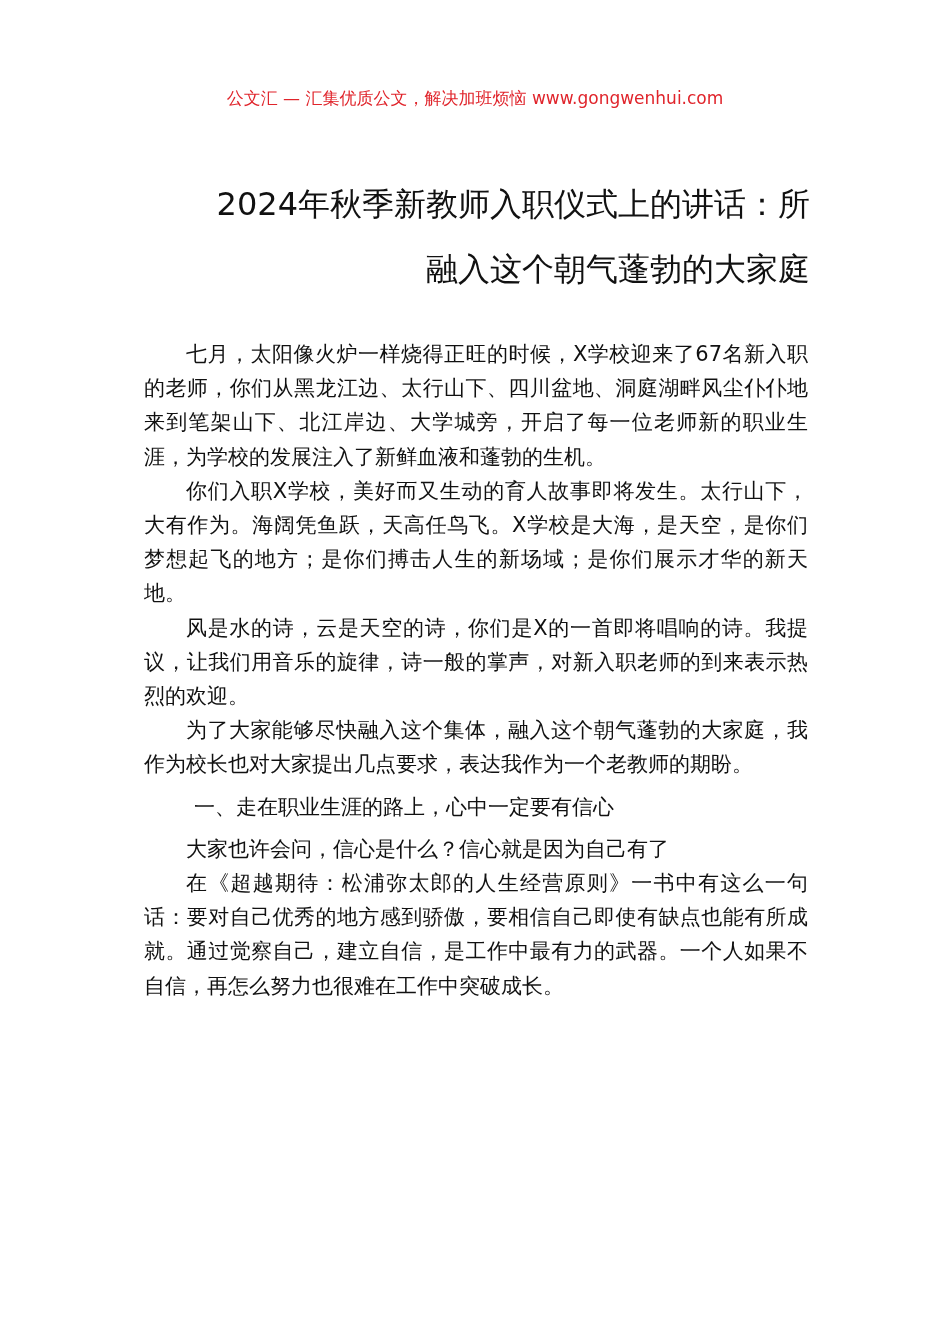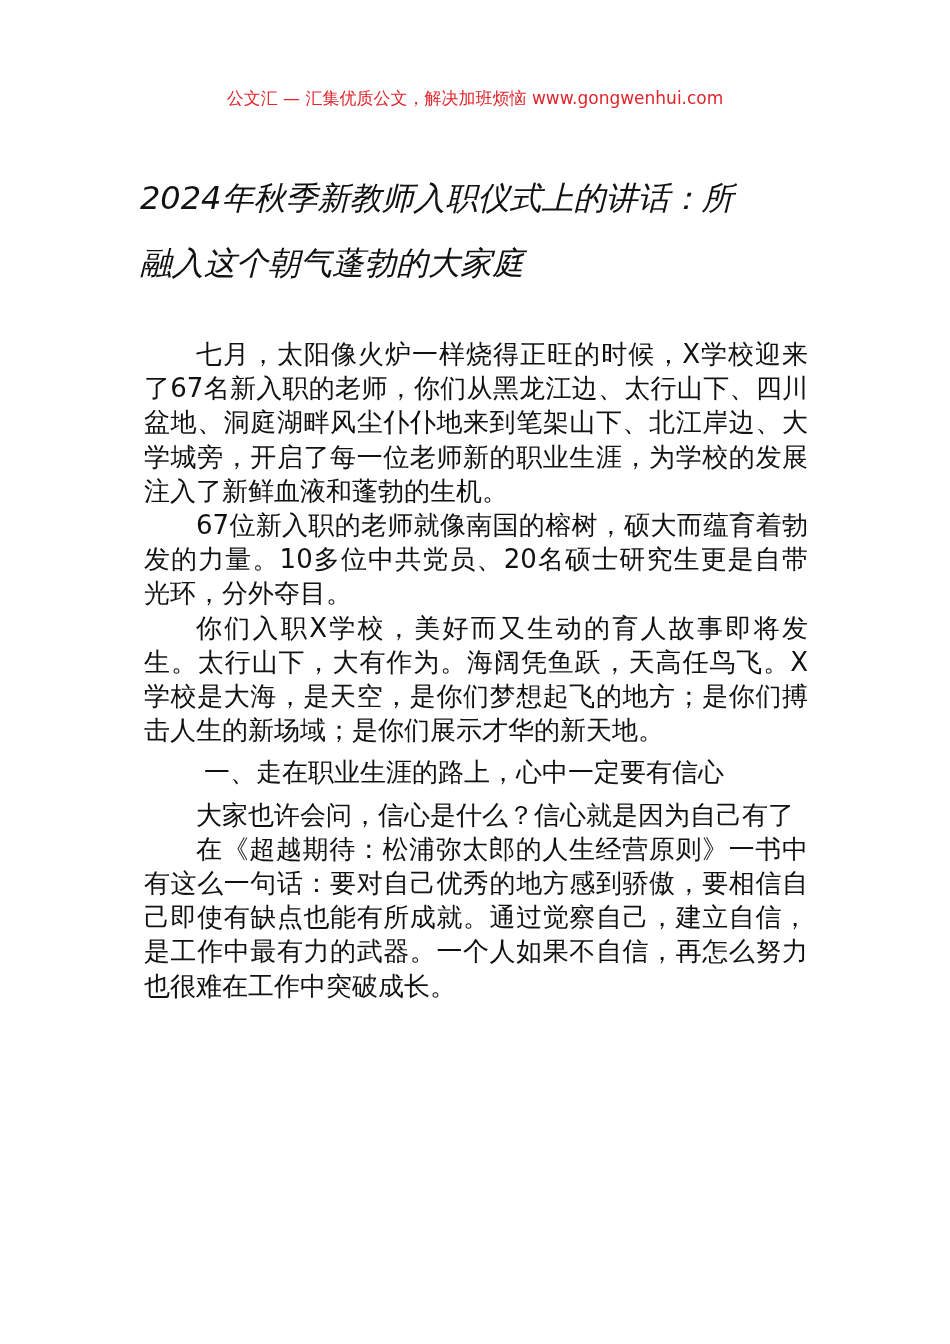--- a/index.html
+++ b/index.html
@@ -27,40 +27,39 @@
       width: 950px;
       text-align: center;
       color: #e0242b;
       font-family: "DejaVu Sans", sans-serif;
       font-size: 17px;
       line-height: 24px;
       letter-spacing: 0px;
     }
     .doc-title {
       position: absolute;
-      top: 166px;
+      top: 172px;
       left: 140px;
       width: 670px;
-      text-align: left;
+      text-align: right;
       font-family: "DejaVu Sans", sans-serif;
       font-size: 32px;
       line-height: 65px;
       color: #111111;
       margin: 0;
       font-weight: normal;
-      font-style: italic;
     }
     .doc-title .line { display: block; white-space: nowrap; }
     .body {
       position: absolute;
       top: 337px;
       left: 144px;
       width: 664px;
       font-family: "DejaVu Sans", sans-serif;
-      font-size: 26px;
+      font-size: 21px;
       line-height: 34.2px;
       color: #111111;
     }
     .para {
       margin: 0;
       text-indent: 2em;
       text-align: justify;
       text-align-last: left;
       word-break: break-all;
     }
@@ -76,20 +75,21 @@
 
   <div class="header-banner">公文汇 — 汇集优质公文，解决加班烦恼 www.gongwenhui.com</div>
 
   <h1 class="doc-title">
     <span class="line">2024年秋季新教师入职仪式上的讲话：所</span>
     <span class="line">融入这个朝气蓬勃的大家庭</span>
   </h1>
 
   <div class="body">
     <p class="para">七月，太阳像火炉一样烧得正旺的时候，X学校迎来了67名新入职的老师，你们从黑龙江边、太行山下、四川盆地、洞庭湖畔风尘仆仆地来到笔架山下、北江岸边、大学城旁，开启了每一位老师新的职业生涯，为学校的发展注入了新鲜血液和蓬勃的生机。</p>
-    <p class="para">67位新入职的老师就像南国的榕树，硕大而蕴育着勃发的力量。10多位中共党员、20名硕士研究生更是自带光环，分外夺目。</p>
     <p class="para">你们入职X学校，美好而又生动的育人故事即将发生。太行山下，大有作为。海阔凭鱼跃，天高任鸟飞。X学校是大海，是天空，是你们梦想起飞的地方；是你们搏击人生的新场域；是你们展示才华的新天地。</p>
+    <p class="para">风是水的诗，云是天空的诗，你们是X的一首即将唱响的诗。我提议，让我们用音乐的旋律，诗一般的掌声，对新入职老师的到来表示热烈的欢迎。</p>
+    <p class="para">为了大家能够尽快融入这个集体，融入这个朝气蓬勃的大家庭，我作为校长也对大家提出几点要求，表达我作为一个老教师的期盼。</p>
     <p class="heading">一、走在职业生涯的路上，心中一定要有信心</p>
     <p class="para">大家也许会问，信心是什么？信心就是因为自己有了</p>
     <p class="para">在《超越期待：松浦弥太郎的人生经营原则》一书中有这么一句话：要对自己优秀的地方感到骄傲，要相信自己即使有缺点也能有所成就。通过觉察自己，建立自信，是工作中最有力的武器。一个人如果不自信，再怎么努力也很难在工作中突破成长。</p>
   </div>
 
 </div>
 
 </body></html>

